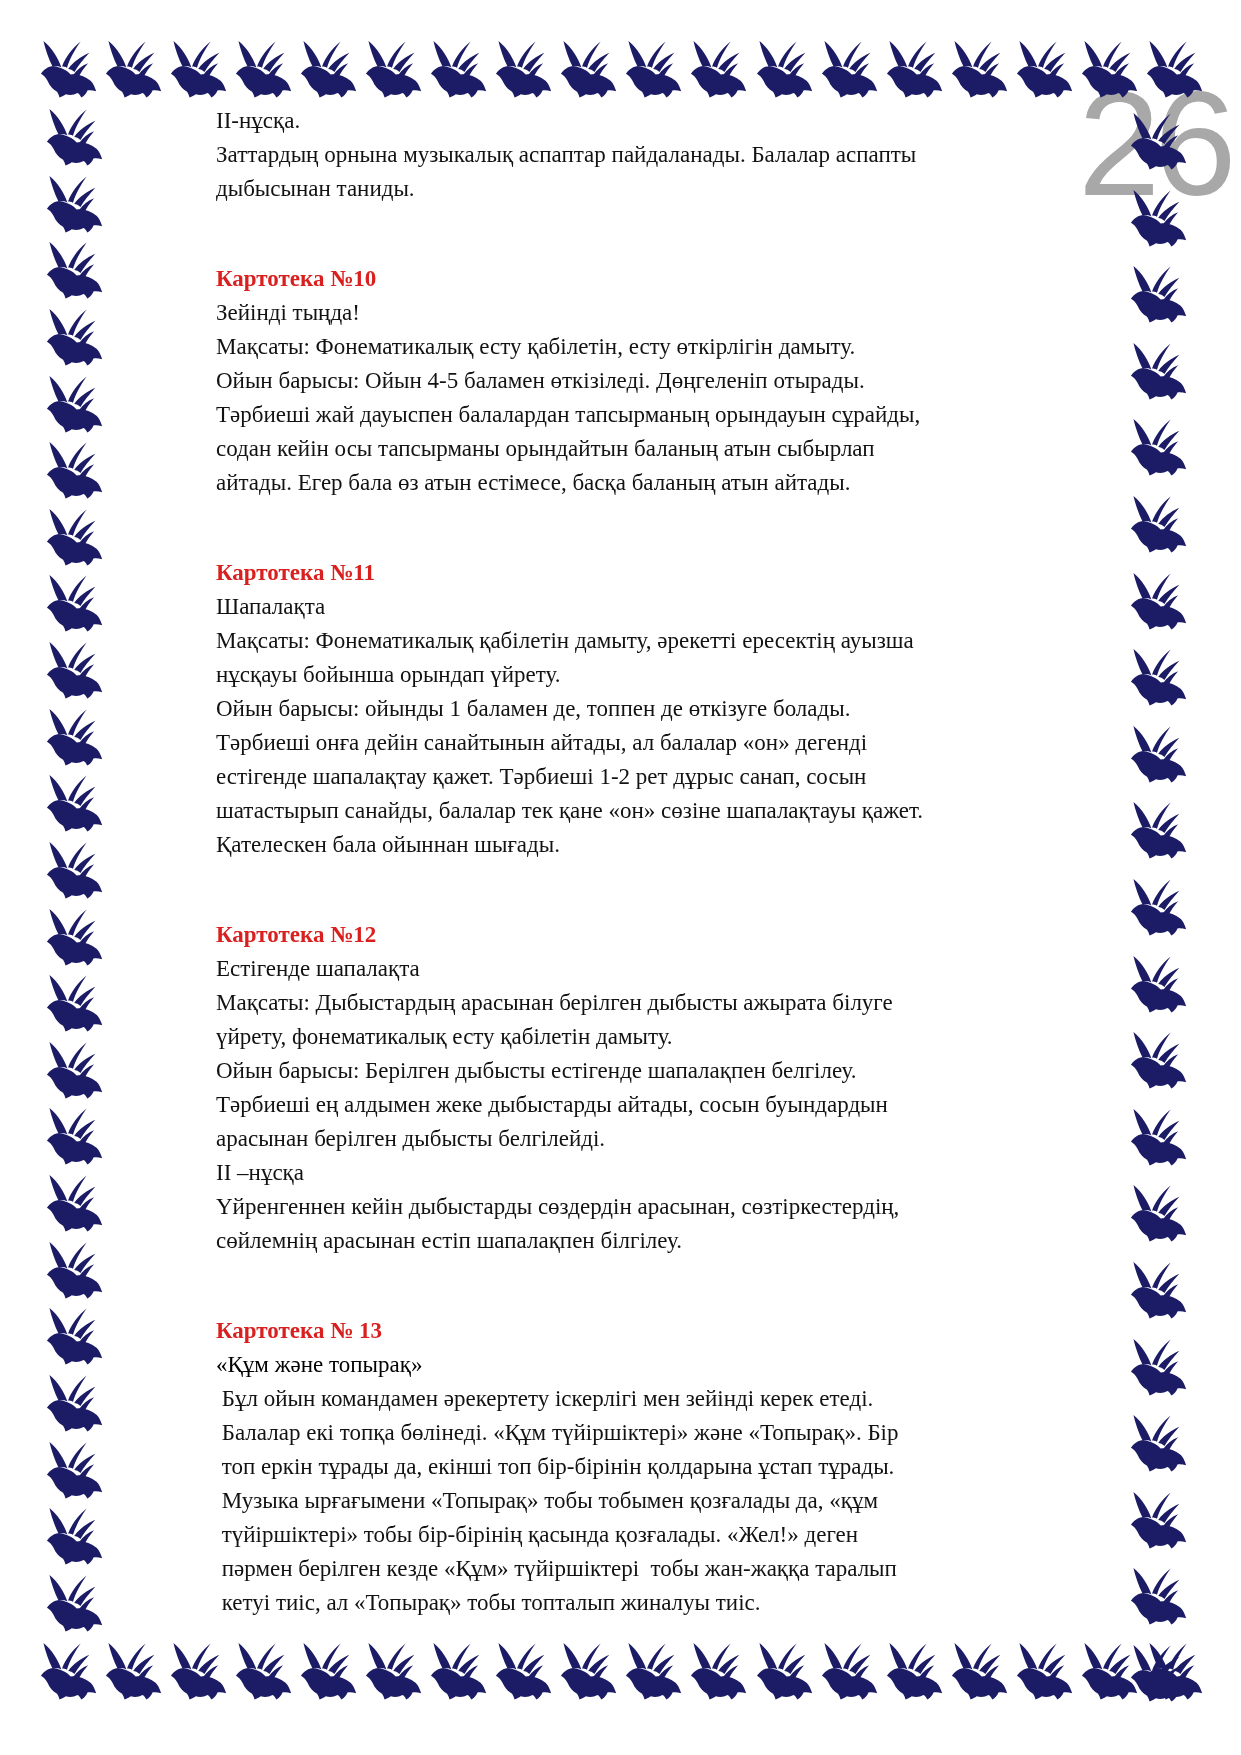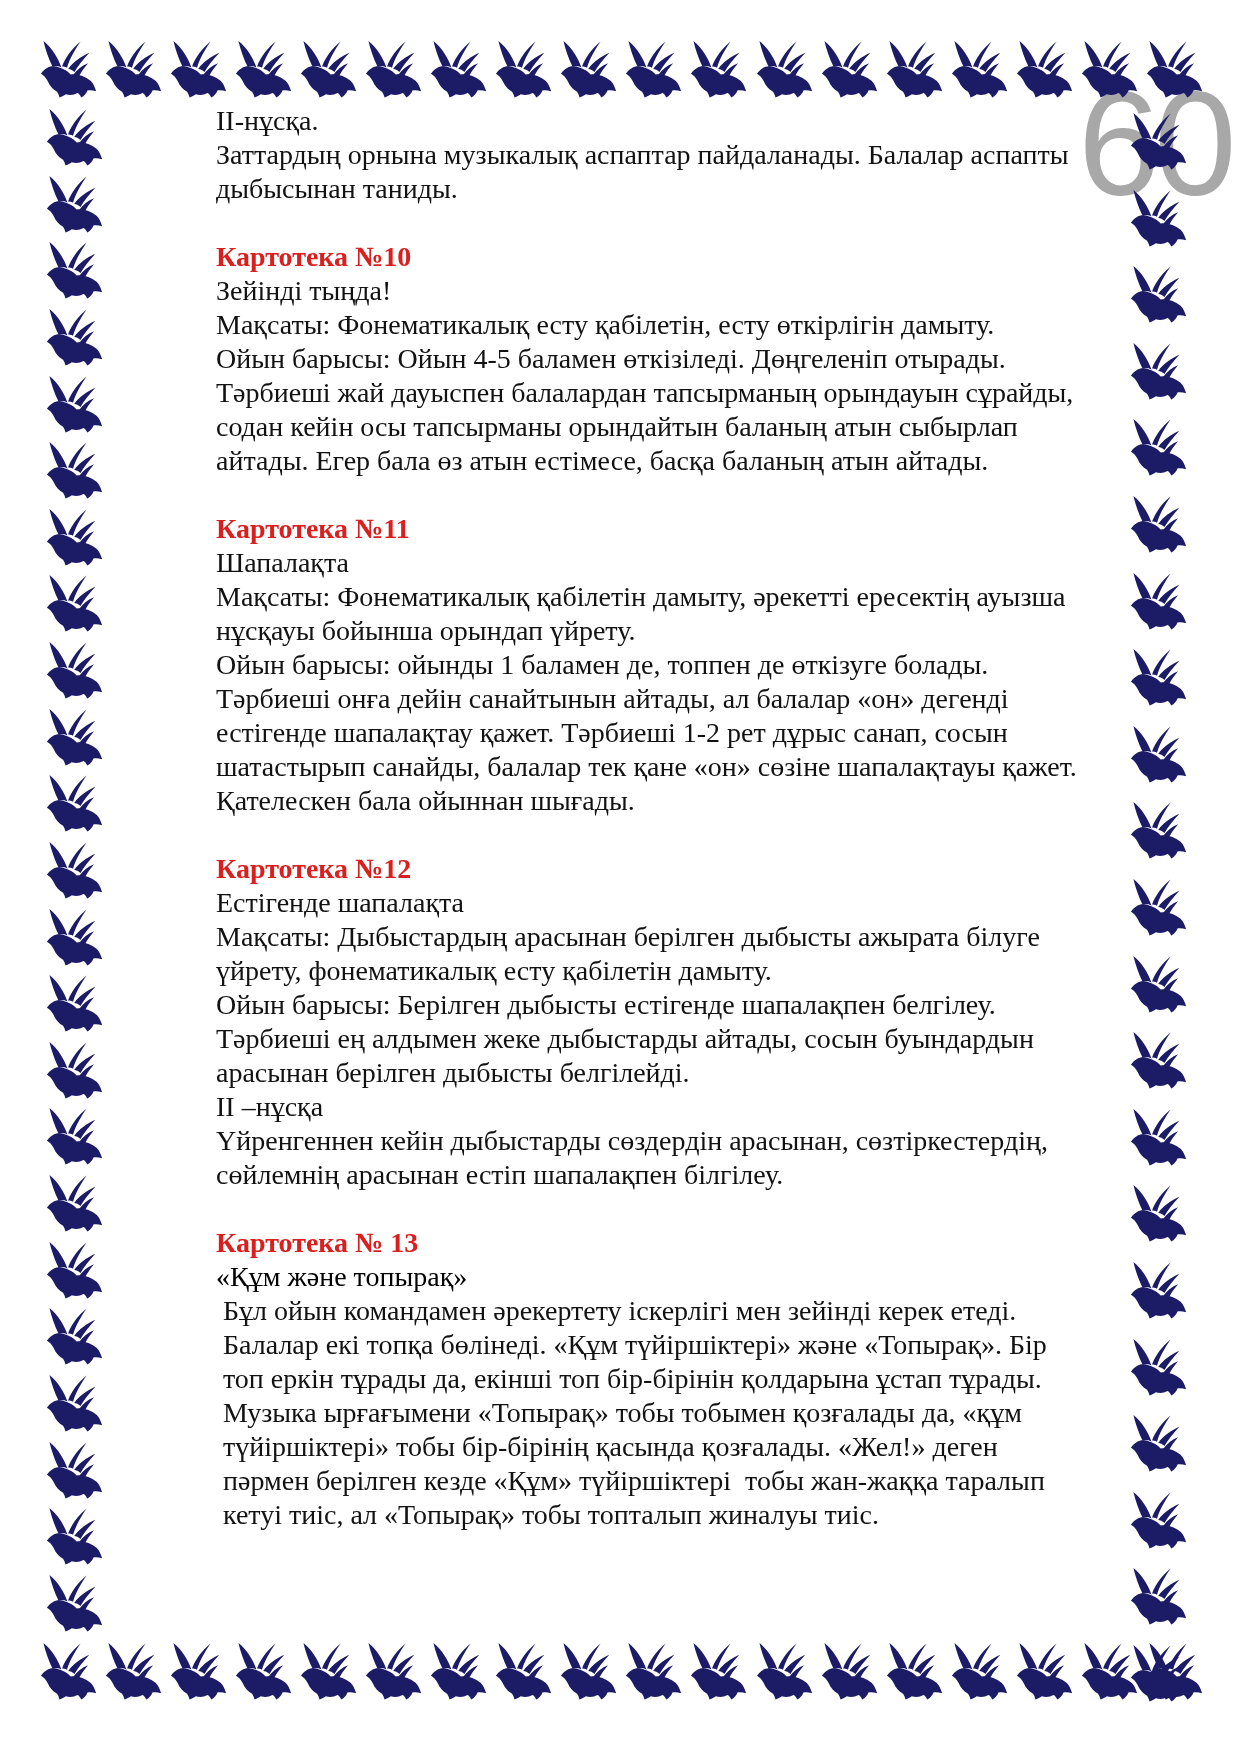--- a/index.html
+++ b/index.html
@@ -27,34 +27,34 @@
   .border-top   {left:36px;  top:40px;   width:1168px; height:66px;  justify-content:space-between;}
   .border-bottom{left:36px;  top:1642px; width:1168px; height:66px;  justify-content:space-between;}
   .border-left  {left:42px;  top:108px;  width:66px;   height:1530px;flex-direction:column;justify-content:space-between;}
   .border-right {left:1126px;top:112px;  width:66px;   height:1596px;flex-direction:column;justify-content:space-between;}
   .bird{width:62px;height:64px;flex:none;}
   
   .content{
     position:absolute;
     left:216px;top:104px;
     z-index:3;
-    font-size:28px;
+    font-size:23px;
     line-height:34px;
     color:#121212;
     white-space:pre;
   }
-  .sec{margin-top:34px;}
+  .sec{margin-top:56px;}
   .sec:first-child{margin-top:0;}
   .heading{font-weight:bold;}
   .bold-line{font-weight:normal;color:#000;}
 </style>
 </head>
 <body>
 
-<div class="page-number">60</div>
+<div class="page-number">26</div>
 
 <div class="border border-top">
     <svg class="bird" viewBox="0 0 100 100" xmlns="http://www.w3.org/2000/svg" fill="#1c1c66">
       <path d="M8,53 C14,44 22,40 30,41 C40,42 50,47 56,54 C66,52 78,56 88,64 C92,68 95,74 97,81 C92,80 87,79 83,80 C81,85 78,89 73,91 C71,87 69,85 67,84 C61,87 55,88 48,86 C45,88 42,90 38,91 C37,88 36,85 34,82 C27,78 22,72 19,65 C16,59 12,55 8,53 Z"></path>
       <path d="M12,0 C15,13 20,28 27,42 C32,40 37,40 41,43 C36,28 26,11 12,0 Z"></path>
       <path d="M42,41 C48,26 58,12 72,1 C62,15 54,30 50,43 C47,41 44,41 42,41 Z"></path>
       <path d="M52,45 C60,34 72,25 86,19 C76,30 68,40 62,50 C59,47 55,45 52,45 Z"></path>
       <path d="M60,55 C66,46 74,40 84,36 C77,44 72,52 68,59 C65,57 62,55 60,55 Z"></path>
     </svg>
     <svg class="bird" viewBox="0 0 100 100" xmlns="http://www.w3.org/2000/svg" fill="#1c1c66">

